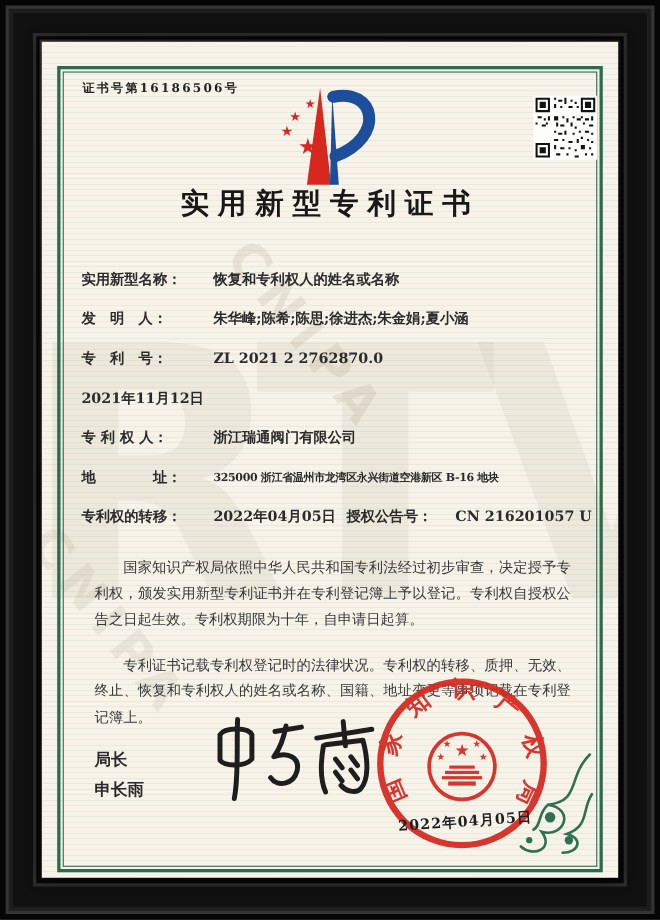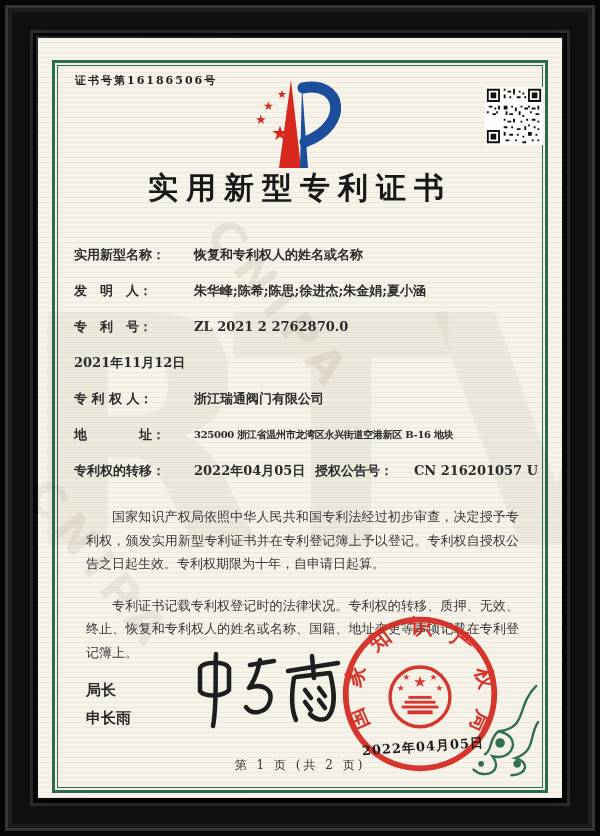--- a/index.html
+++ b/index.html
@@ -43,21 +43,21 @@
   .wm-cnipa2{left:20px;top:430px;font-size:46px;letter-spacing:10px;
       color:rgba(168,158,136,0.16);transform:rotate(52deg);transform-origin:left top;}
   .wm-big{left:-20px;top:210px;font-size:320px;letter-spacing:-18px;
       color:rgba(205,199,185,0.26);}
   
   .cert-number{position:absolute;left:37px;top:35px;font-size:11px;
       letter-spacing:2px;color:#242424;font-weight:600;z-index:3;}
   .logo{position:absolute;left:203px;top:34px;z-index:3;}
   .qr{position:absolute;left:447px;top:49px;width:58px;height:58px;z-index:3;background:#fdfdfb;}
   .title{position:absolute;left:0;right:0;top:130px;text-align:center;z-index:3;
-      font-size:30px;font-weight:bold;letter-spacing:8px;color:#181818;}
+      font-size:26px;font-weight:bold;letter-spacing:8px;color:#181818;}
   
   .fields{position:absolute;left:36px;right:24px;top:206px;z-index:3;color:#2b2b2b;}
   .field-row{display:flex;line-height:22px;margin-bottom:14px;font-size:13px;font-weight:700;}
   .field-label{flex:0 0 120px;white-space:nowrap;}
   .field-value{flex:1;white-space:nowrap;}
   .field-value.tight{font-size:10px;letter-spacing:-0.3px;}
   .grant-pair1{display:flex;width:250px;}
   .grant-pair2{display:flex;}
   .grant-pair2 .field-label{flex:0 0 auto;margin-right:21px;}
   
@@ -224,15 +224,14 @@
         <path d="M56 52 C46 60 50 72 42 76"></path>
       </g>
       <g fill="#2f7050">
         <circle cx="58" cy="64" r="5"></circle>
         <circle cx="76" cy="86" r="4"></circle>
         <circle cx="38" cy="86" r="3"></circle>
       </g>
     </svg>
   </div>
 
-  <div class="page-num">第 1 页 (共 2 页)</div>
 
 </div>
 
 </body></html>

